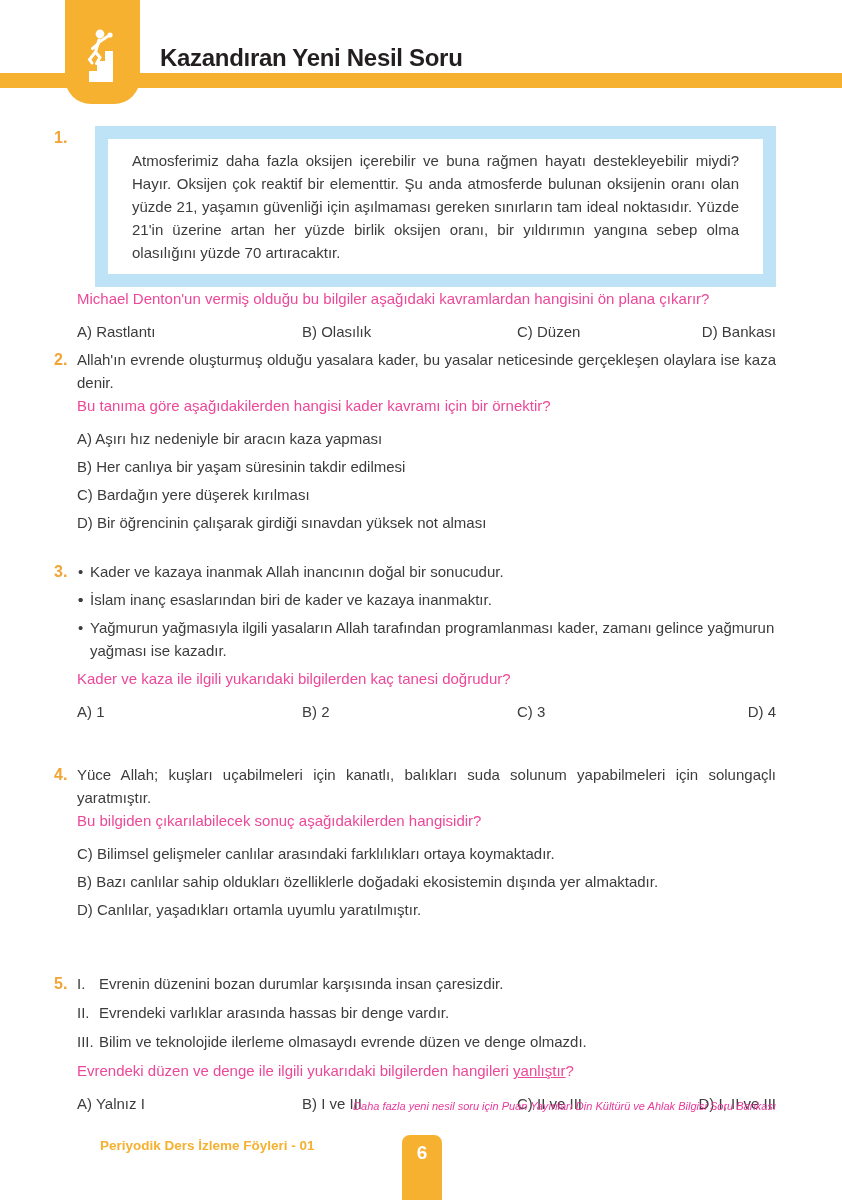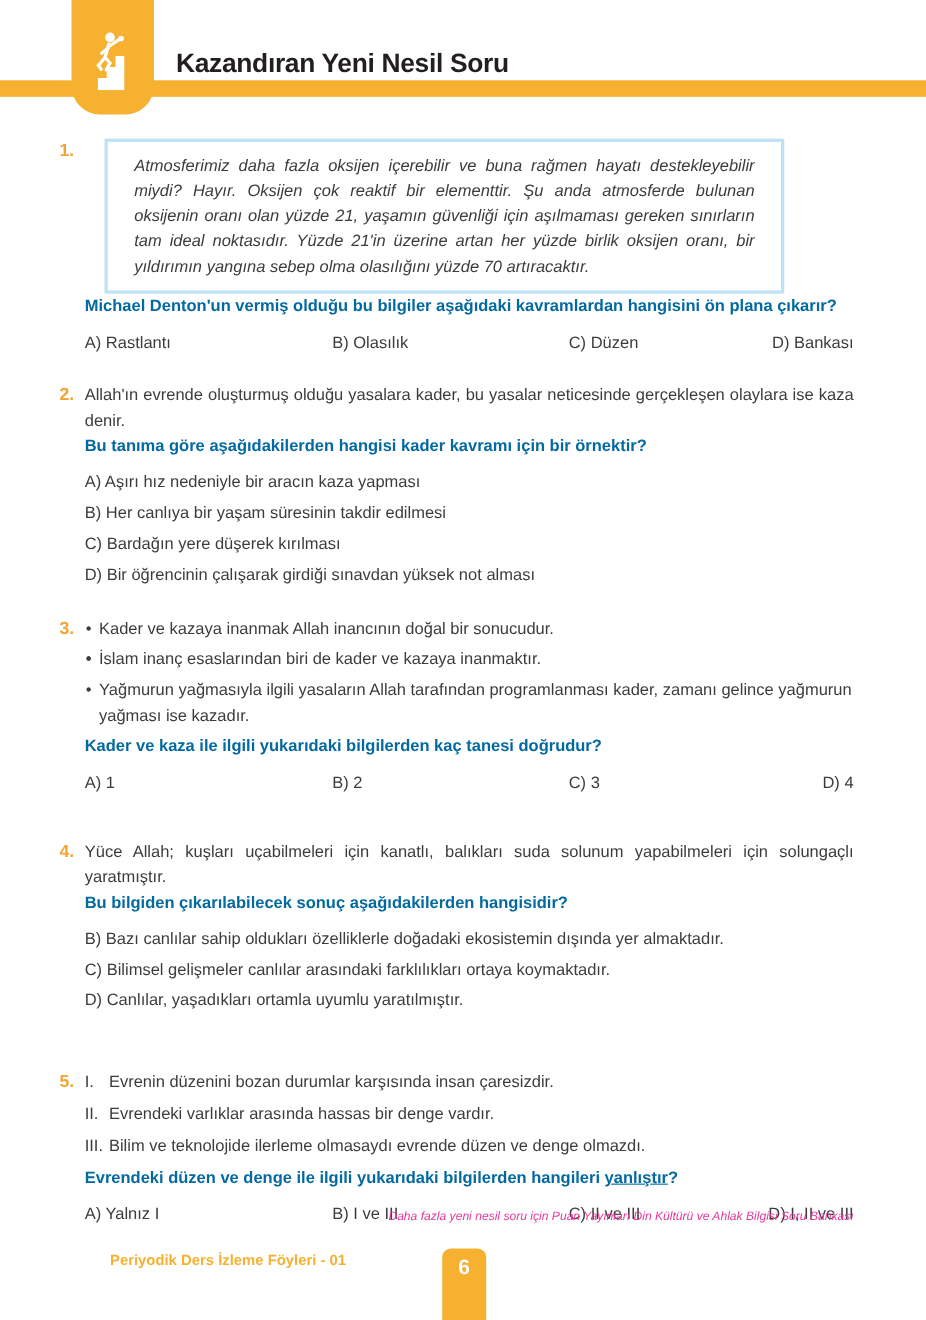--- a/index.html
+++ b/index.html
@@ -17,24 +17,24 @@
   .header-title {
     position:absolute; left:160px; top:44px; font-size:24px; font-weight:800;
     color:#231f20; letter-spacing:-0.3px; white-space:nowrap;
   }
   
   .q { position:absolute; left:54px; width:722px; font-size:15px; line-height:23px; }
   #q1 { top:126px; } #q2 { top:348px; } #q3 { top:560px; } #q4 { top:763px; } #q5 { top:972px; }
   .q-num { position:absolute; left:0; top:0; font-weight:700; color:#F2A434; font-size:16px; }
   .q-body { margin-left:23px; }
   .q-body p { margin:0; }
-  .passage-box { margin-left:18px; width:618px; background:#BEE3F6; padding:3px; box-sizing:border-box;font-style:italic; }
+  .passage-box { margin-left:18px; width:681px; background:#BEE3F6; padding:13px; box-sizing:border-box; }
   .passage-inner { background:#ffffff; padding:10px 24px; text-align:justify; }
   .intro { text-align:justify; }
-  .stem { font-weight:700; color:#0369a1; margin-top:6px; }
+  .stem { font-weight:400; color:#ec4899; margin-top:6px; }
   .stem-sp { margin-top:8px; }
   .opt-row { position:relative; height:23px; margin-top:10px;text-align:center; }
   .opt-row .opt { position:absolute; top:0; white-space:nowrap; }
   .opt-a { left:0; } .opt-b { left:212px;margin-left:13px; } .opt-c { left:440px; } .opt-d { right:0; }
   .block-opts { margin-top:10px; }
   .block-opts .b-opt { margin-bottom:5px; }
   .hang-item { position:relative; padding-left:13px; margin-bottom:5px; }
   .hang-item .marker { position:absolute; left:1px; top:0; }
   .roman-item { position:relative; padding-left:22px; margin-bottom:6px; }
   .roman-item .marker { position:absolute; left:0; top:0; }
@@ -137,22 +137,22 @@
       </div>
     </div>
   </div>
 
   <div class="q" id="q4">
     <span class="q-num">4.</span>
     <div class="q-body">
       <p class="intro">Yüce Allah; kuşları uçabilmeleri için kanatlı, balıkları suda solunum yapabilmeleri için solungaçlı yaratmıştır.</p>
       <p class="stem stem-sp">Bu bilgiden çıkarılabilecek sonuç aşağıdakilerden hangisidir?</p>
       <div class="block-opts">
+        <div class="b-opt">C) Bilimsel gelişmeler canlılar arasındaki farklılıkları ortaya koymaktadır.</div>
         <div class="b-opt">B) Bazı canlılar sahip oldukları özelliklerle doğadaki ekosistemin dışında yer almaktadır.</div>
-        <div class="b-opt">C) Bilimsel gelişmeler canlılar arasındaki farklılıkları ortaya koymaktadır.</div>
         <div class="b-opt">D) Canlılar, yaşadıkları ortamla uyumlu yaratılmıştır.</div>
       </div>
     </div>
   </div>
 
   <div class="q" id="q5">
     <span class="q-num">5.</span>
     <div class="q-body">
       <div>
         <div class="roman-item">

